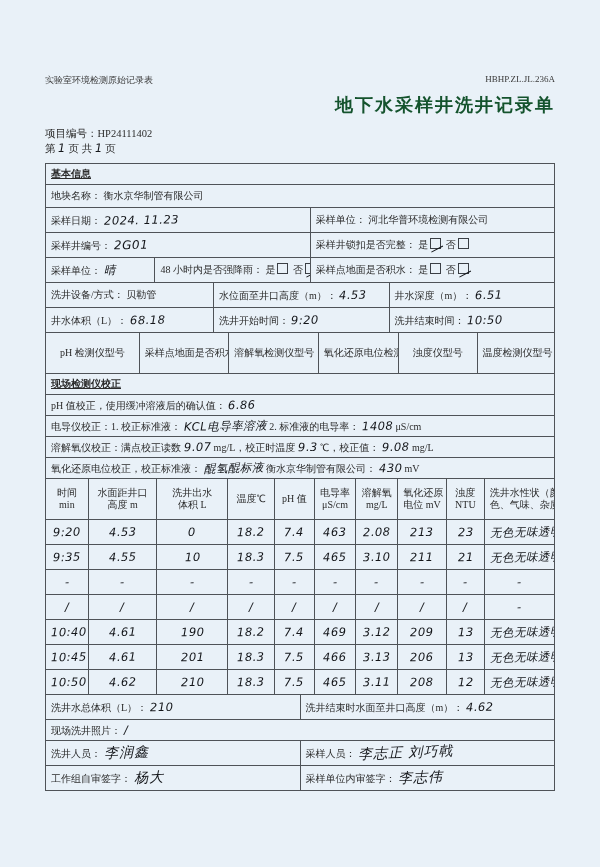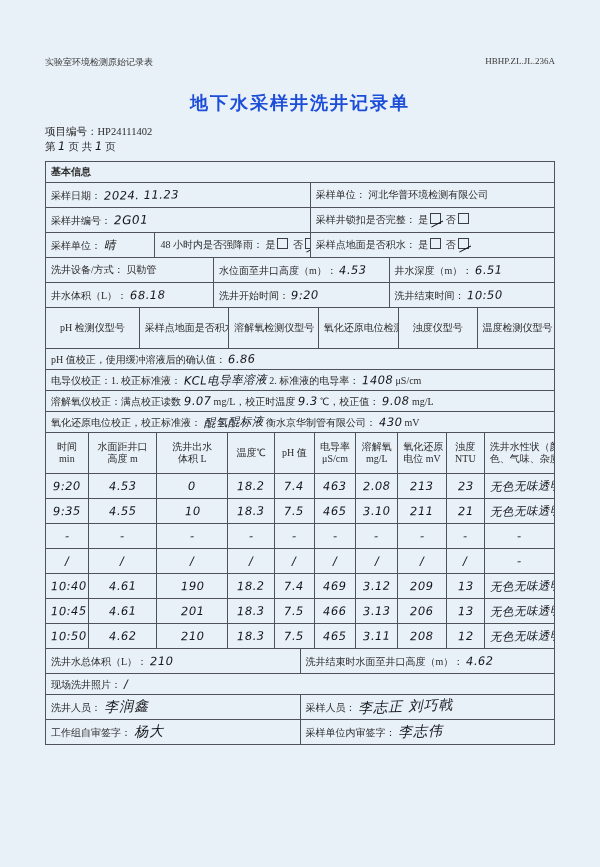--- a/index.html
+++ b/index.html
@@ -4,34 +4,34 @@
 <style>
   html,body{margin:0;padding:0;}
   body{
     width:600px;height:867px;
     background:#e9f1f8;
     font-family:"Liberation Serif", serif;
     color:#2b2b2b;
     position:relative;
     overflow:hidden;
   }
-  .sheet{padding:56px 45px 0 45px;}
+  .sheet{padding:74px 45px 0 45px;}
   .meta-row{display:flex;justify-content:space-between;font-size:9px;color:#3a3a3a;}
-  .title{text-align:center;font-size:18px;font-weight:bold;color:#1d4ed8;margin:22px 0 10px 0;letter-spacing:2px;}
+  .title{text-align:right;font-size:18px;font-weight:bold;color:#14532d;margin:6px 0 10px 0;letter-spacing:2px;}
   .proj-row{display:flex;justify-content:space-between;font-size:10.5px;margin-bottom:8px;align-items:baseline;flex-direction:column;}
   table.frm{border-collapse:collapse;width:100%;table-layout:fixed;margin-top:-1px;}
   table.frm td{
     border:1px solid #4f5358;
     font-size:10px;
     padding:2px 5px;
     vertical-align:middle;
     overflow:hidden;
     white-space:nowrap;
   }
-  td.sec{font-weight:bold;background:transparent;font-size:10.5px;height:18px;}
+  td.sec{font-weight:bold;background:transparent;font-size:10.5px;height:18px;text-decoration:underline;}
   td.c{text-align:center;}
   td.wrap{white-space:normal;line-height:1.25;}
   .hand{
     font-family:"DejaVu Sans", sans-serif;
     font-style:italic;
     font-size:11.5px;
     color:#14161a;
     display:inline-block;
     transform:rotate(-1.2deg);
     letter-spacing:0.5px;
@@ -81,20 +81,26 @@
   <table class="frm">
     <colgroup>
         <col style="width:21.5%">
         <col style="width:30.5%">
         <col style="width:48%">
       </colgroup>
     <tbody>
         <tr class="h22">
           <td class="sec" colspan="3">基本信息</td>
         </tr>
+    <tr class="h24">
+      <td colspan="3">
+        <span class="lbl">地块名称：</span>
+        <span>衡水京华制管有限公司</span>
+      </td>
+    </tr>
     <tr class="h26">
       <td colspan="2">
         <span class="lbl">采样日期：</span>
         <span class="hand">2024. 11.23</span>
       </td>
       <td>
         <span class="lbl">采样单位：</span>
         <span>河北华普环境检测有限公司</span>
       </td>
     </tr>
@@ -182,20 +188,23 @@
       <td class="c wrap">溶解氧检测仪型号</td>
       <td class="c wrap">氧化还原电位检测仪型号</td>
       <td class="c wrap">浊度仪型号</td>
       <td class="c wrap">温度检测仪型号</td>
     </tr>
   </tbody>
     </table>
 
   <table class="frm">
     <tbody>
+        <tr class="h22">
+          <td class="sec">现场检测仪校正</td>
+        </tr>
     <tr class="h22">
       <td>
         <span class="lbl">pH 值校正，使用缓冲溶液后的确认值：</span>
         <span class="hand">6.86</span>
       </td>
     </tr>
     <tr class="h22">
       <td>
         <span class="lbl">电导仪校正：1. 校正标准液：</span>
         <span class="hand">KCL电导率溶液</span>

